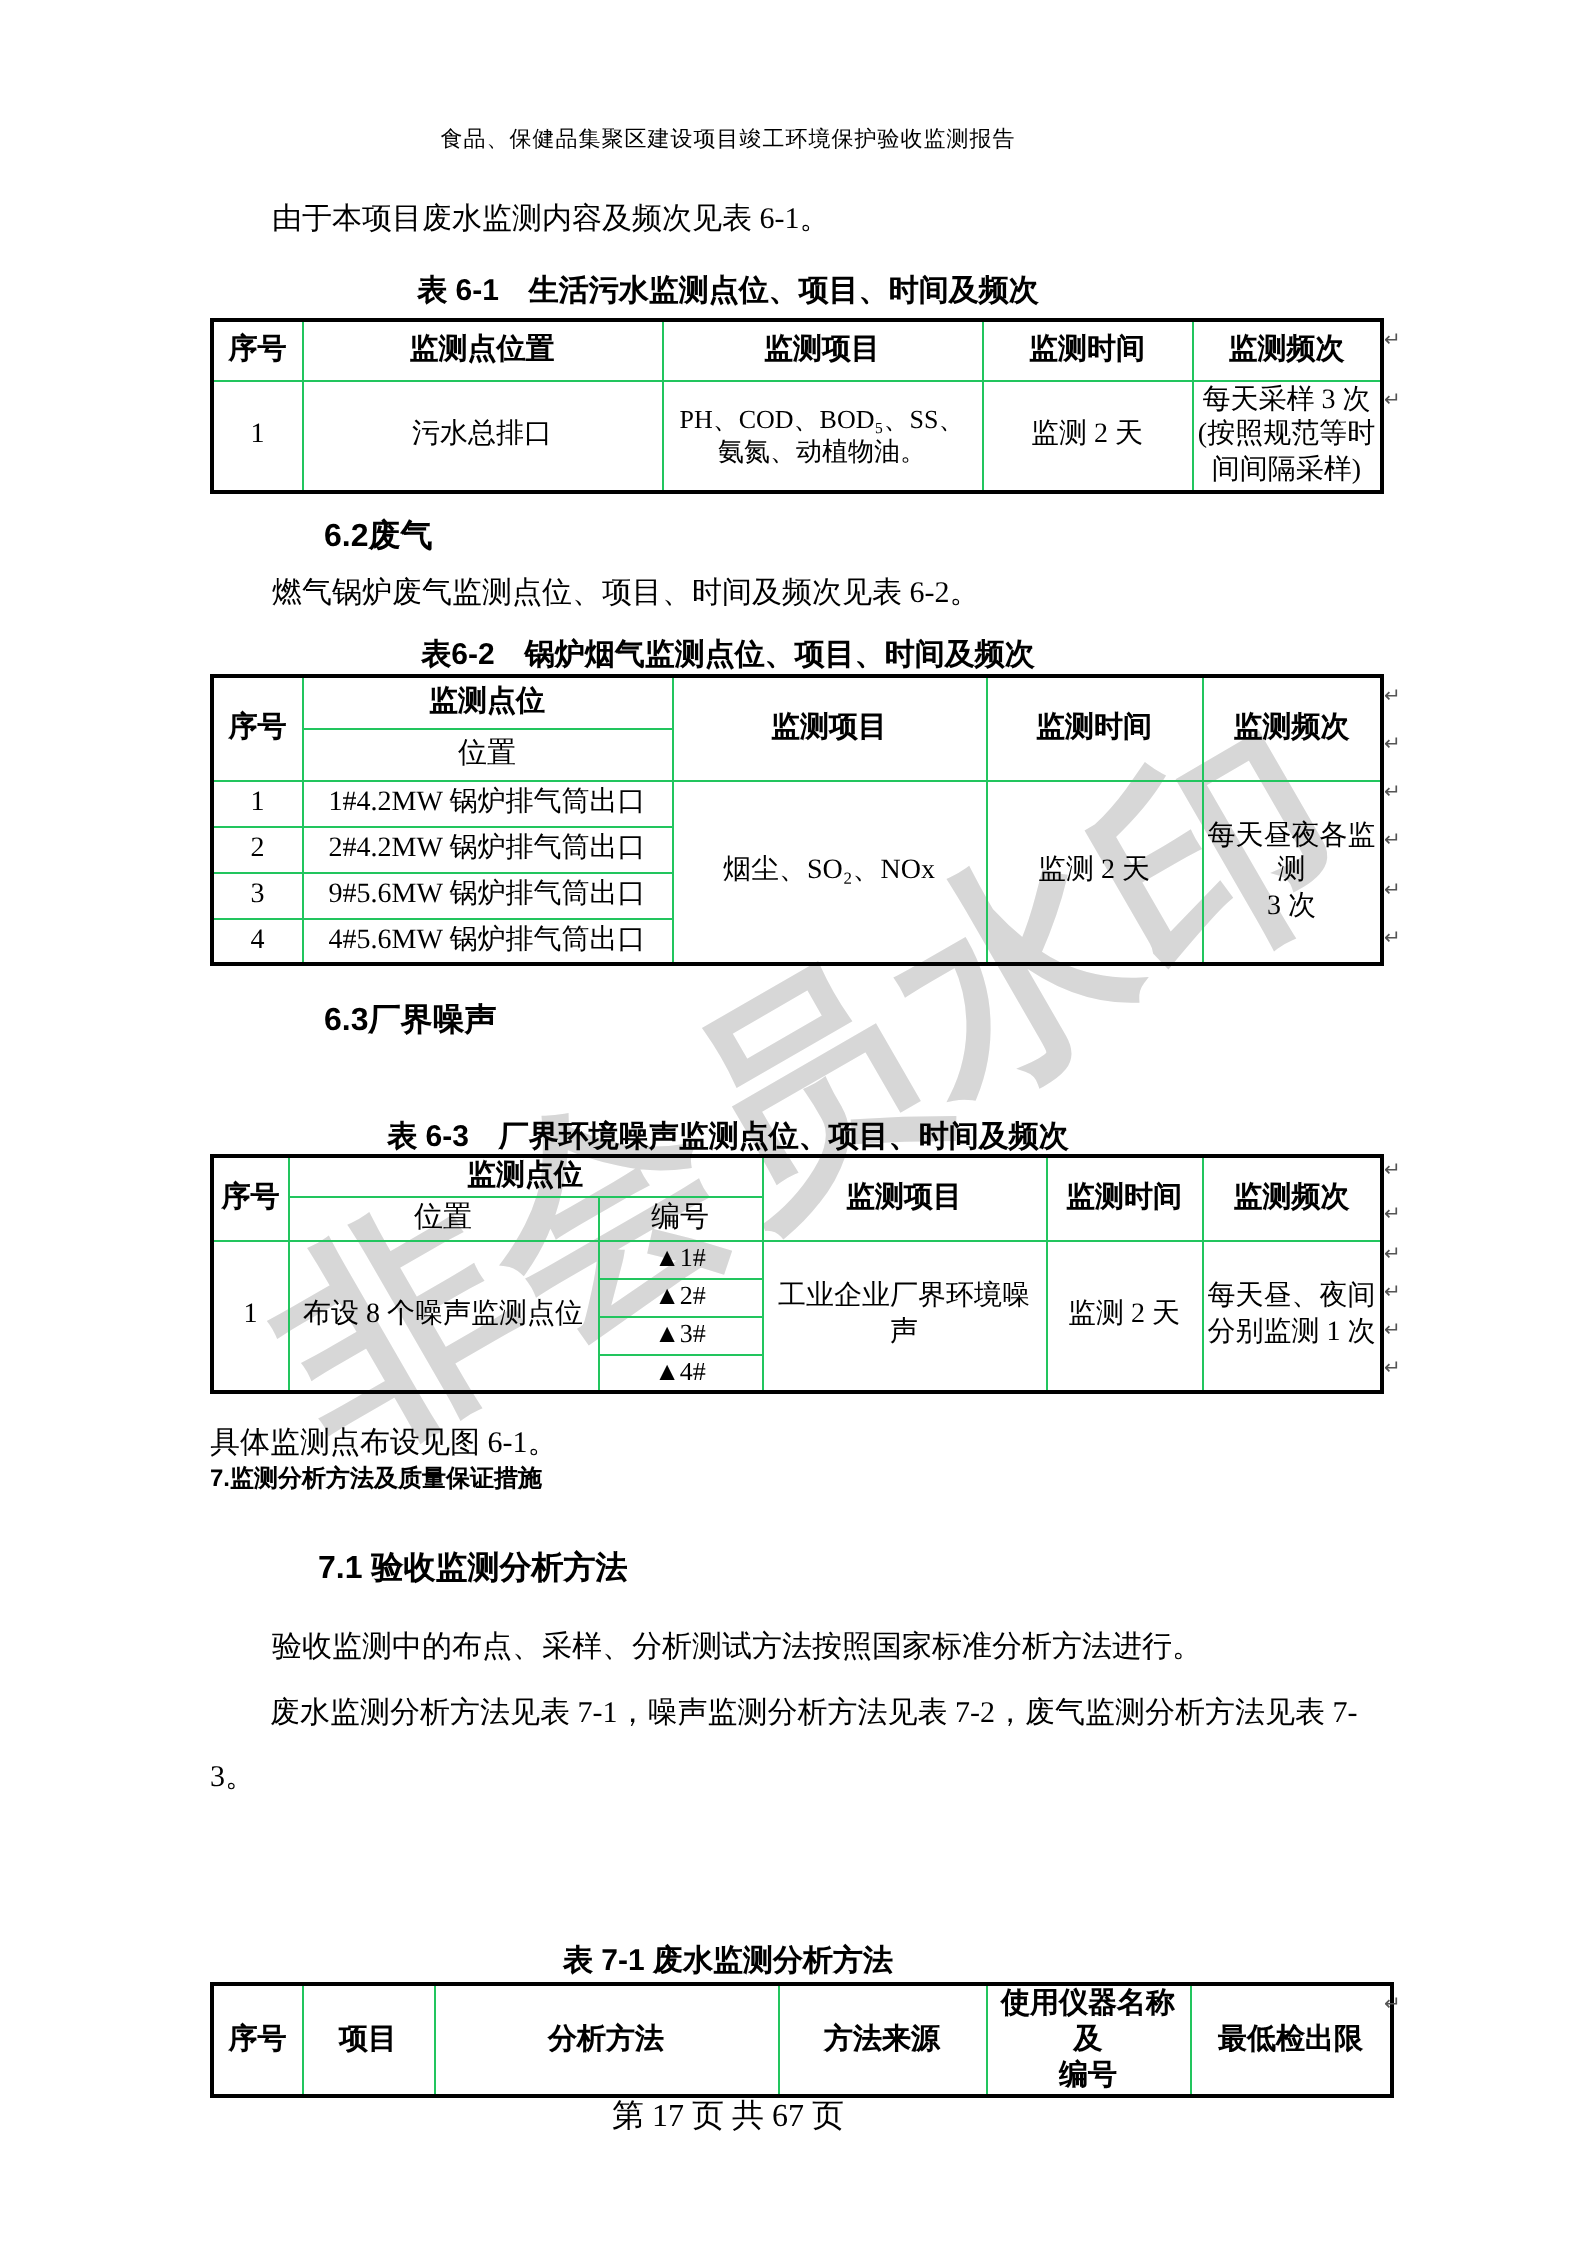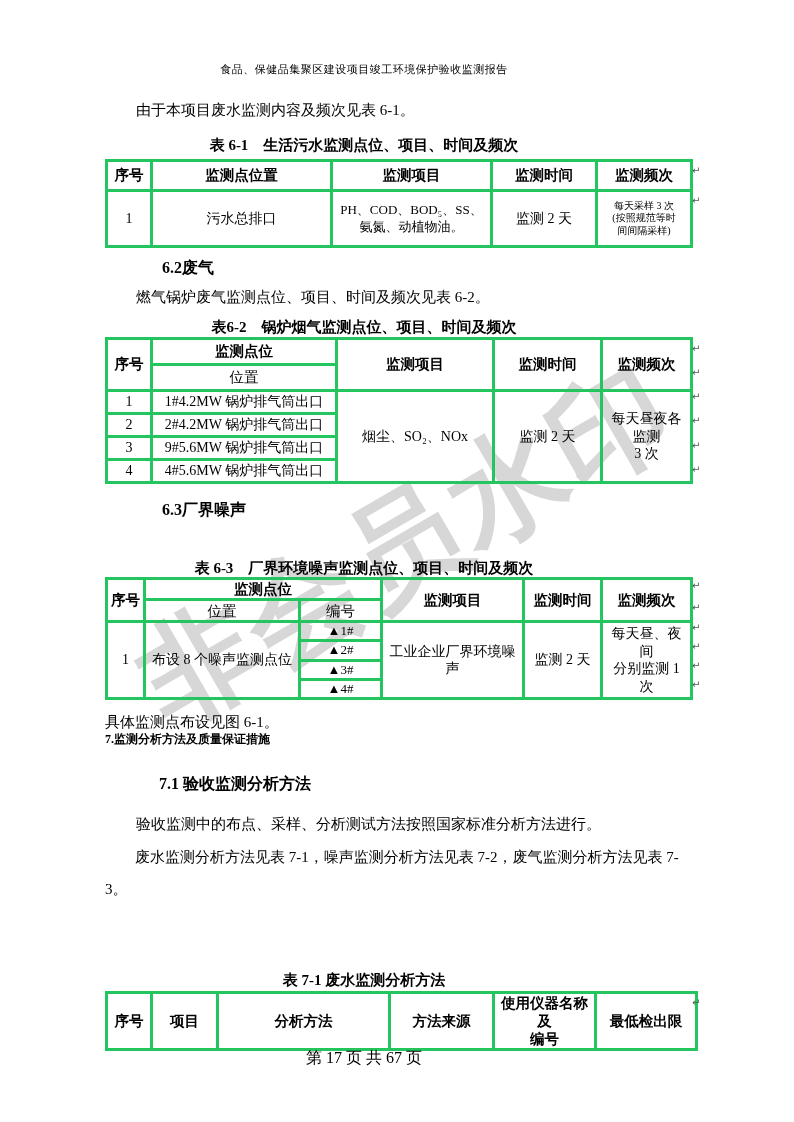--- a/index.html
+++ b/index.html
@@ -3,29 +3,29 @@
 <meta charset="utf-8">
 <style>
   html,body{margin:0;padding:0;}
   body{
     width:794px;height:1122px;position:relative;background:#ffffff;
     font-family:"Liberation Serif",serif;color:#000;overflow:hidden;
   }
   .abs{position:absolute;}
   .center{left:0;width:728px;text-align:center;}
   .serif{font-family:"Liberation Serif",serif;}
-  .sans{font-family:Liberation Serif, serif;}
+  .sans{font-family:Liberation Sans, sans-serif;}
   .doc-header{top:62px;font-size:11px;letter-spacing:0.5px;}
   .body-text{font-size:15px;line-height:19px;white-space:nowrap;}
   .para2{width:592px;font-size:15px;line-height:32px;text-indent:2em;white-space:normal;}
   .tbl-title{font-size:15px;font-weight:bold;}
   .sec-h2{font-size:16px;font-weight:bold;white-space:nowrap;margin-left:26px;}
   .sec-h1{font-size:12px;font-weight:bold;white-space:nowrap;}
   table{border-collapse:collapse;table-layout:fixed;background:transparent;border:2px solid #000;}
-  th,td{border:3px solid #22c55e;text-align:center;vertical-align:middle;padding:0 2px;
+  th,td{border:1px solid #22c55e;text-align:center;vertical-align:middle;padding:0 2px;
         font-size:14px;line-height:1.25;overflow:hidden;background:transparent;}
   th{font-family:"Liberation Sans",sans-serif;font-size:14.5px;font-weight:bold;}
   td{font-family:"Liberation Serif",serif;}
   .preline{white-space:pre-line;}
   .watermark{
     top:480px;left:100px;width:610px;height:130px;
     font-family:"Liberation Sans",sans-serif;font-weight:bold;
     font-size:116px;color:#d7d7d7;white-space:nowrap;text-align:center;
     transform:rotate(-30deg);transform-origin:center center;z-index:0;
     letter-spacing:2px;line-height:130px;
@@ -62,21 +62,21 @@
       <th>监测项目</th>
       <th>监测时间</th>
       <th>监测频次</th>
     </tr>
     <tr style="height:56px">
       <td>1</td>
       <td>污水总排口</td>
       <td class="preline" style="font-size:13px">PH、COD、BOD₅、SS、
 氨氮、动植物油。</td>
       <td>监测 2 天</td>
-      <td class="preline" style="font-size:10px">每天采样 3 次
+      <td class="preline" style="font-size:14px">每天采样 3 次
 (按照规范等时
 间间隔采样)</td>
     </tr>
   </tbody>
     </table>
 
   <div class="abs sec-h2 sans" style="left:136px;top:258px;">6.2废气</div>
   <div class="abs body-text" style="left:136px;top:288px;">燃气锅炉废气监测点位、项目、时间及频次见表 6-2。</div>
 
   <div class="abs center tbl-title sans" style="top:318px;">表6-2　锅炉烟气监测点位、项目、时间及频次</div>

